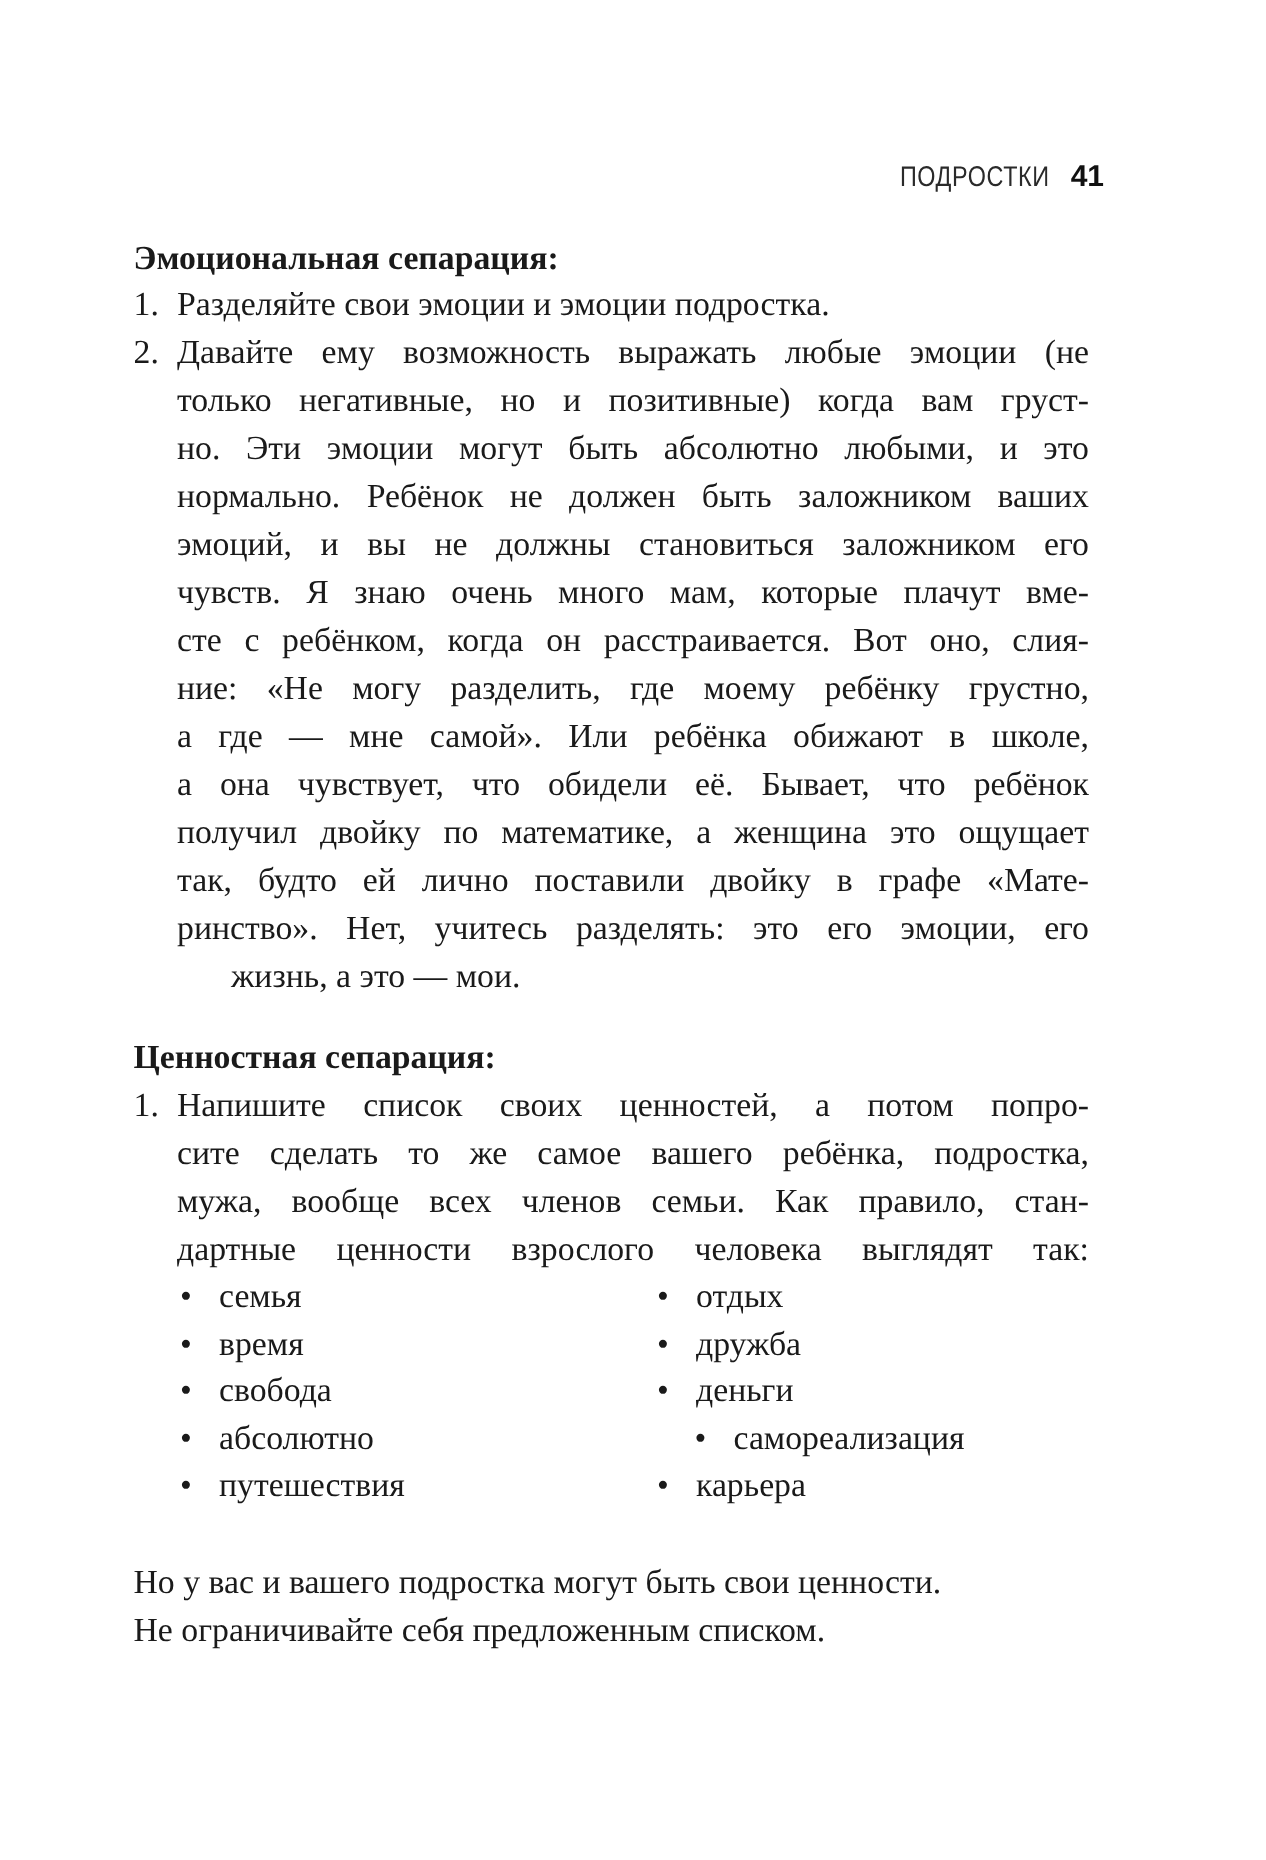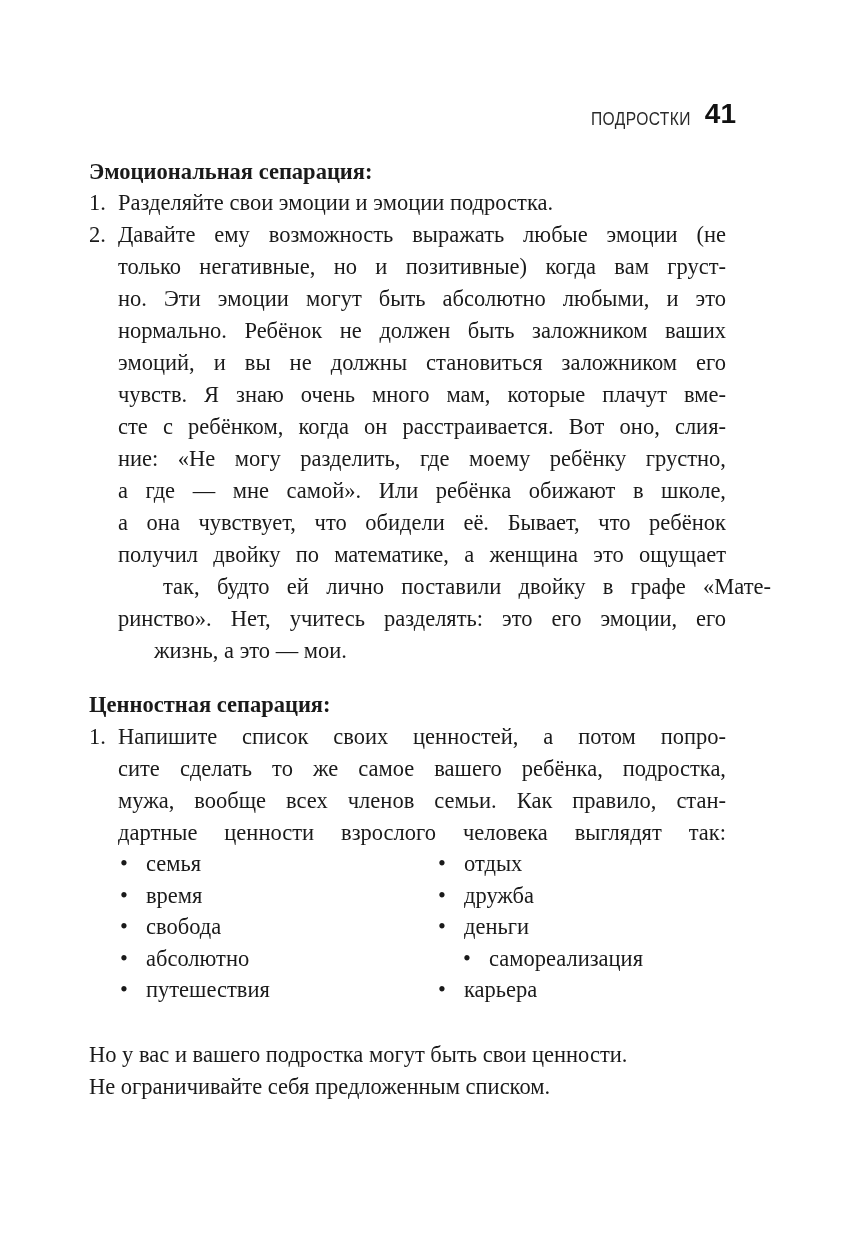--- a/index.html
+++ b/index.html
@@ -4,21 +4,21 @@
 <style>
   html, body { margin:0; padding:0; background:#ffffff; }
   body { width:844px; height:1240px; position:relative; overflow:hidden;
          font-family:"DejaVu Serif","Liberation Serif",serif; color:#1a1a1a; }
   .runhead { position:absolute; top:100px; right:108px; height:30px;
              display:flex; align-items:flex-end; gap:14px; }
   .runhead .sec { font-family:"Liberation Sans","DejaVu Sans",sans-serif;
                   font-size:19px; letter-spacing:0.5px; color:#2a2a2a;
                   transform:scaleX(0.82); transform-origin:right center; }
   .runhead .num { font-family:"Liberation Sans","DejaVu Sans",sans-serif;
-                  font-weight:bold; font-size:28px; color:#111; }
+                  font-weight:bold; font-size:20px; color:#111; }
   .line { position:absolute; left:0; white-space:nowrap; font-size:21px;
           line-height:32px; height:32px; }
   .line.just { text-align:justify; text-align-last:justify; }
   .heading { font-weight:bold; }
   .numlbl { position:absolute; font-size:21px; line-height:32px; }
   .bullet { position:absolute; font-size:21px; line-height:32px; white-space:nowrap; }
   .bullet .dot { display:inline-block; width:26px; }
   .txt { font-family:"Liberation Serif","DejaVu Serif",serif; font-size:22.5px; }
 </style>
 </head>
@@ -39,21 +39,21 @@
 <div class="line txt just" style="top:251px; left:118px; width:608px;">только негативные, но и позитивные) когда вам груст-</div>
 <div class="line txt just" style="top:283px; left:118px; width:608px;">но. Эти эмоции могут быть абсолютно любыми, и это</div>
 <div class="line txt just" style="top:315px; left:118px; width:608px;">нормально. Ребёнок не должен быть заложником ваших</div>
 <div class="line txt just" style="top:347px; left:118px; width:608px;">эмоций, и вы не должны становиться заложником его</div>
 <div class="line txt just" style="top:379px; left:118px; width:608px;">чувств. Я знаю очень много мам, которые плачут вме-</div>
 <div class="line txt just" style="top:411px; left:118px; width:608px;">сте с ребёнком, когда он расстраивается. Вот оно, слия-</div>
 <div class="line txt just" style="top:443px; left:118px; width:608px;">ние: «Не могу разделить, где моему ребёнку грустно,</div>
 <div class="line txt just" style="top:475px; left:118px; width:608px;">а где — мне самой». Или ребёнка обижают в школе,</div>
 <div class="line txt just" style="top:507px; left:118px; width:608px;">а она чувствует, что обидели её. Бывает, что ребёнок</div>
 <div class="line txt just" style="top:539px; left:118px; width:608px;">получил двойку по математике, а женщина это ощущает</div>
-<div class="line txt just" style="top:571px; left:118px; width:608px;margin-left:45px;">так, будто ей лично поставили двойку в графе «Мате-</div>
+<div class="line txt just" style="top:571px; left:118px; width:608px;">так, будто ей лично поставили двойку в графе «Мате-</div>
 <div class="line txt just" style="top:603px; left:118px; width:608px;">ринство». Нет, учитесь разделять: это его эмоции, его</div>
 <div class="line txt" style="top:635px; left:118px;margin-left:36px;">жизнь, а это — мои.</div>
 
 <div class="line heading txt" style="top:689px; left:89px;">Ценностная сепарация:</div>
 
 <div class="numlbl txt" style="top:721px; left:89px;">1.</div>
 <div class="line txt just" style="top:721px; left:118px; width:608px;">Напишите список своих ценностей, а потом попро-</div>
 <div class="line txt just" style="top:753px; left:118px; width:608px;">сите сделать то же самое вашего ребёнка, подростка,</div>
 <div class="line txt just" style="top:785px; left:118px; width:608px;">мужа, вообще всех членов семьи. Как правило, стан-</div>
 <div class="line txt just" style="top:817px; left:118px; width:608px;">дартные ценности взрослого человека выглядят так:</div>

